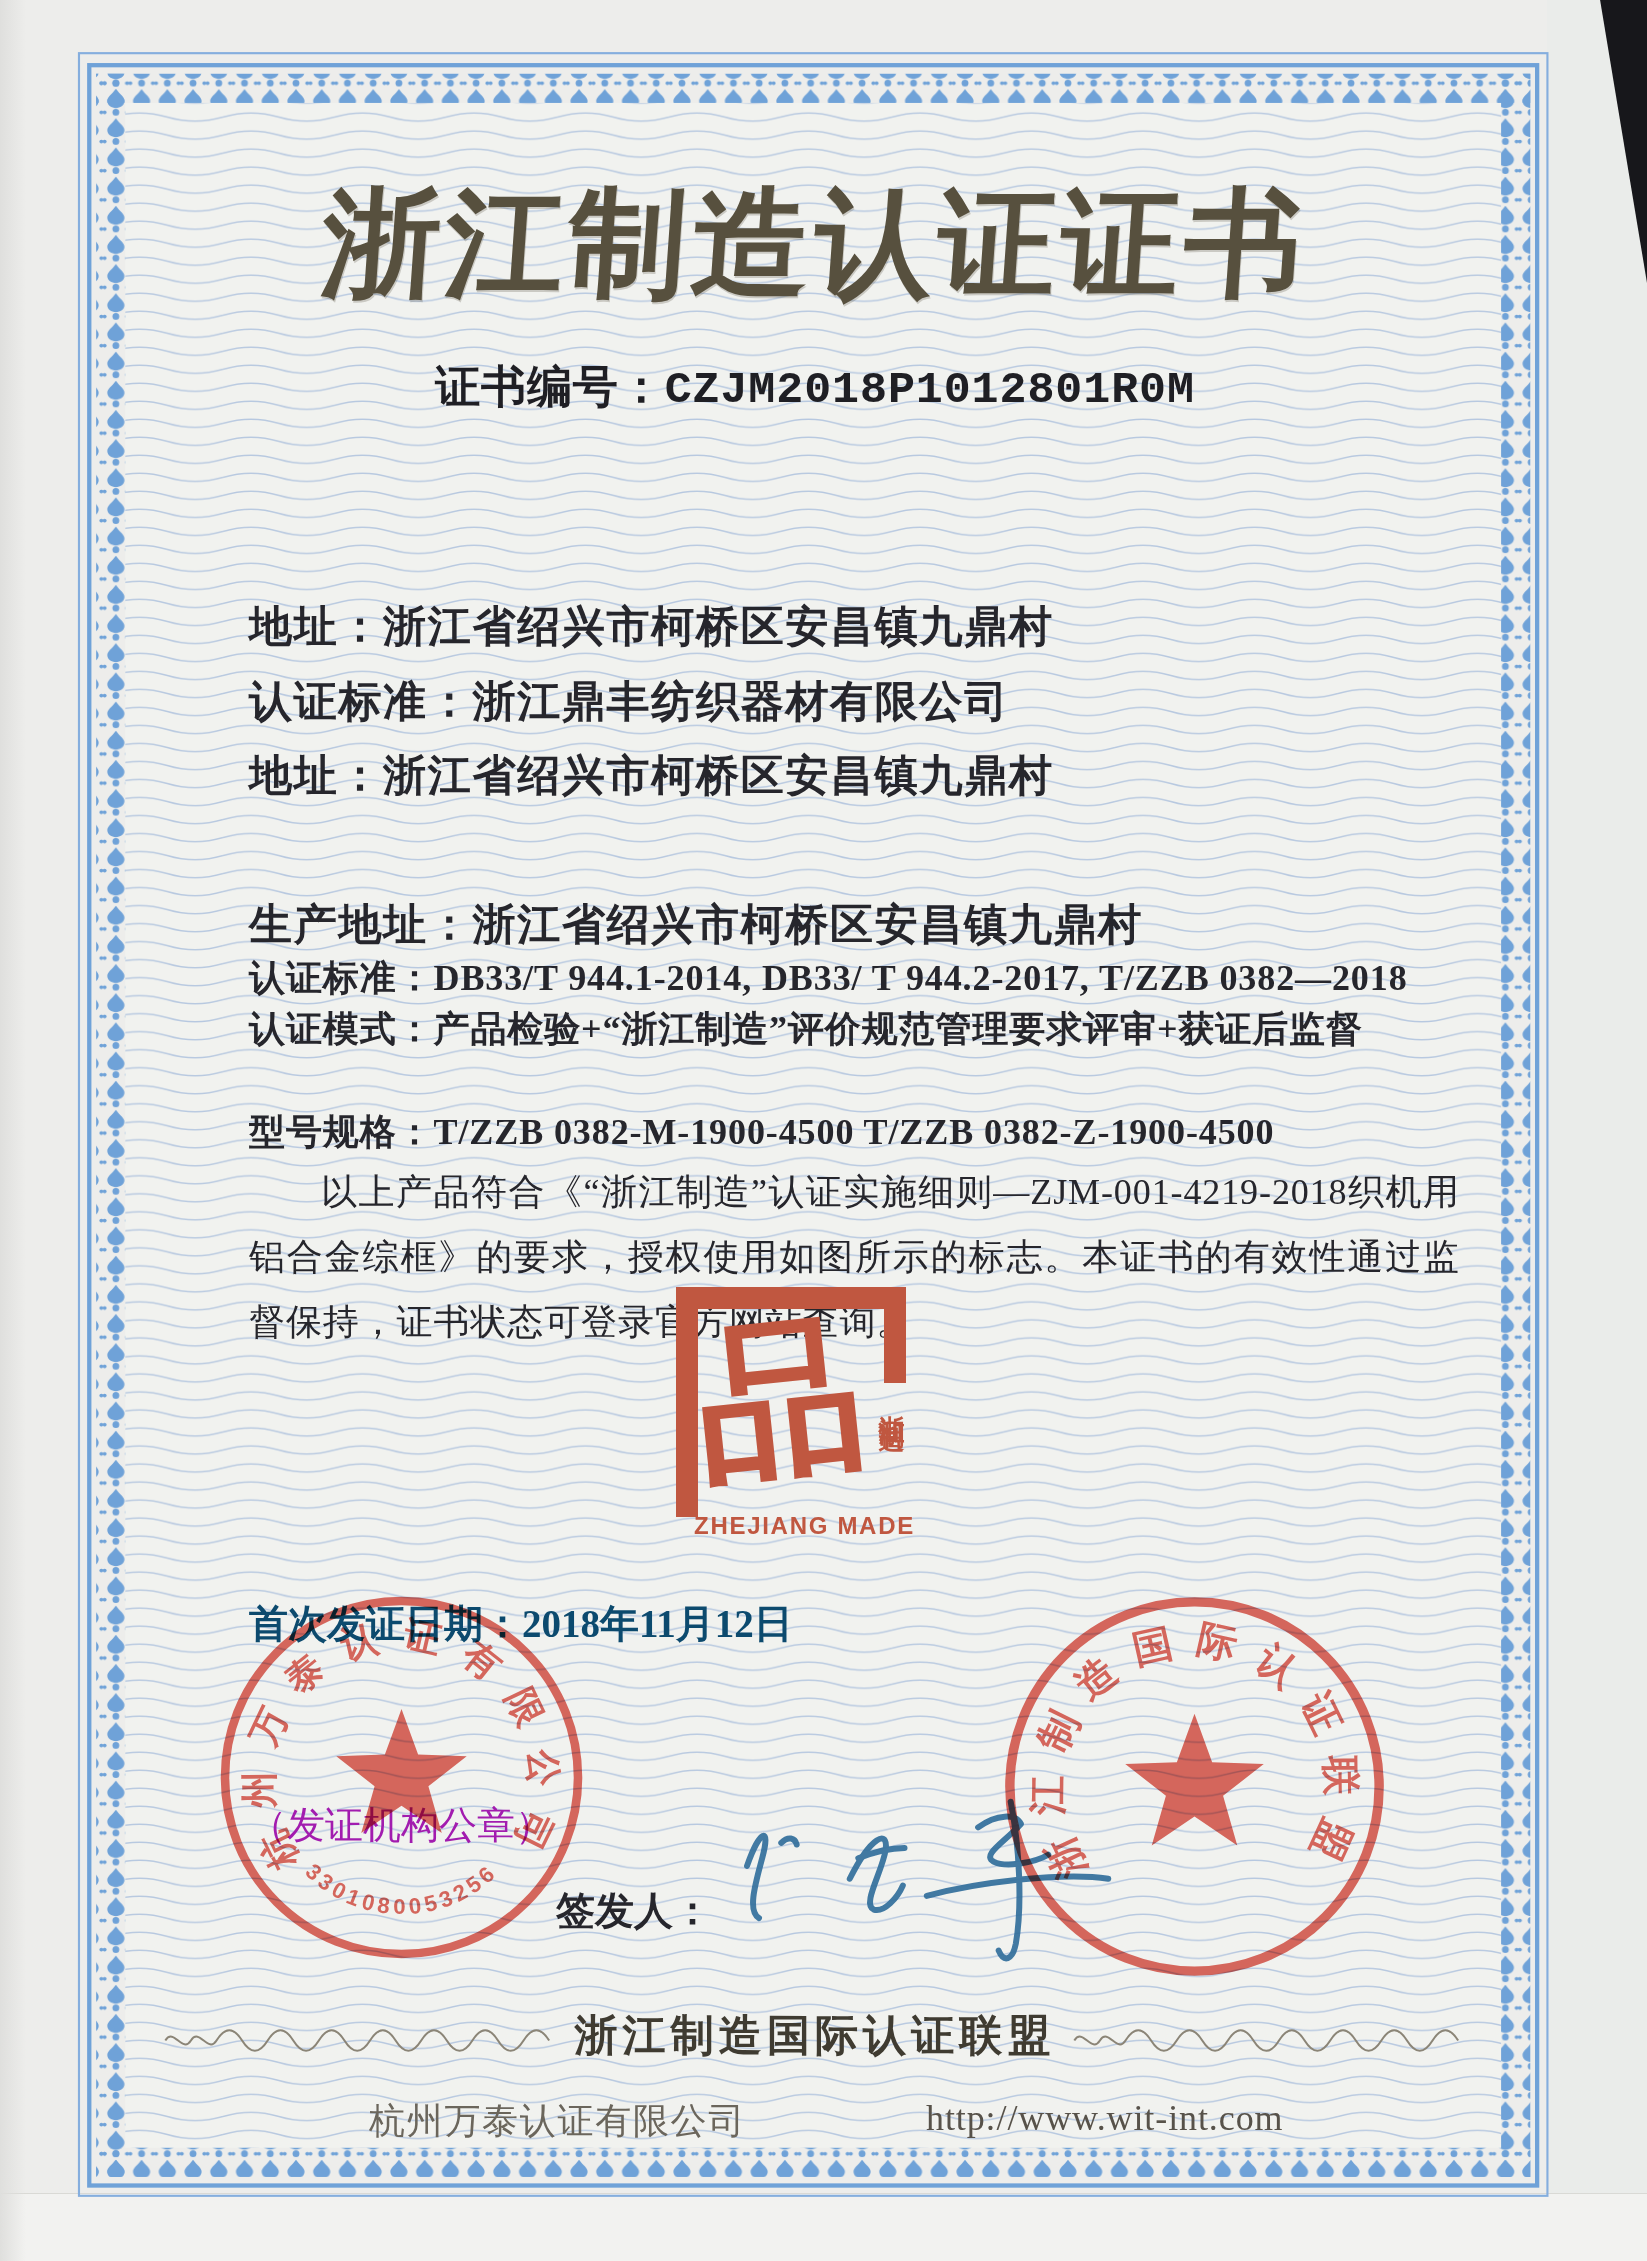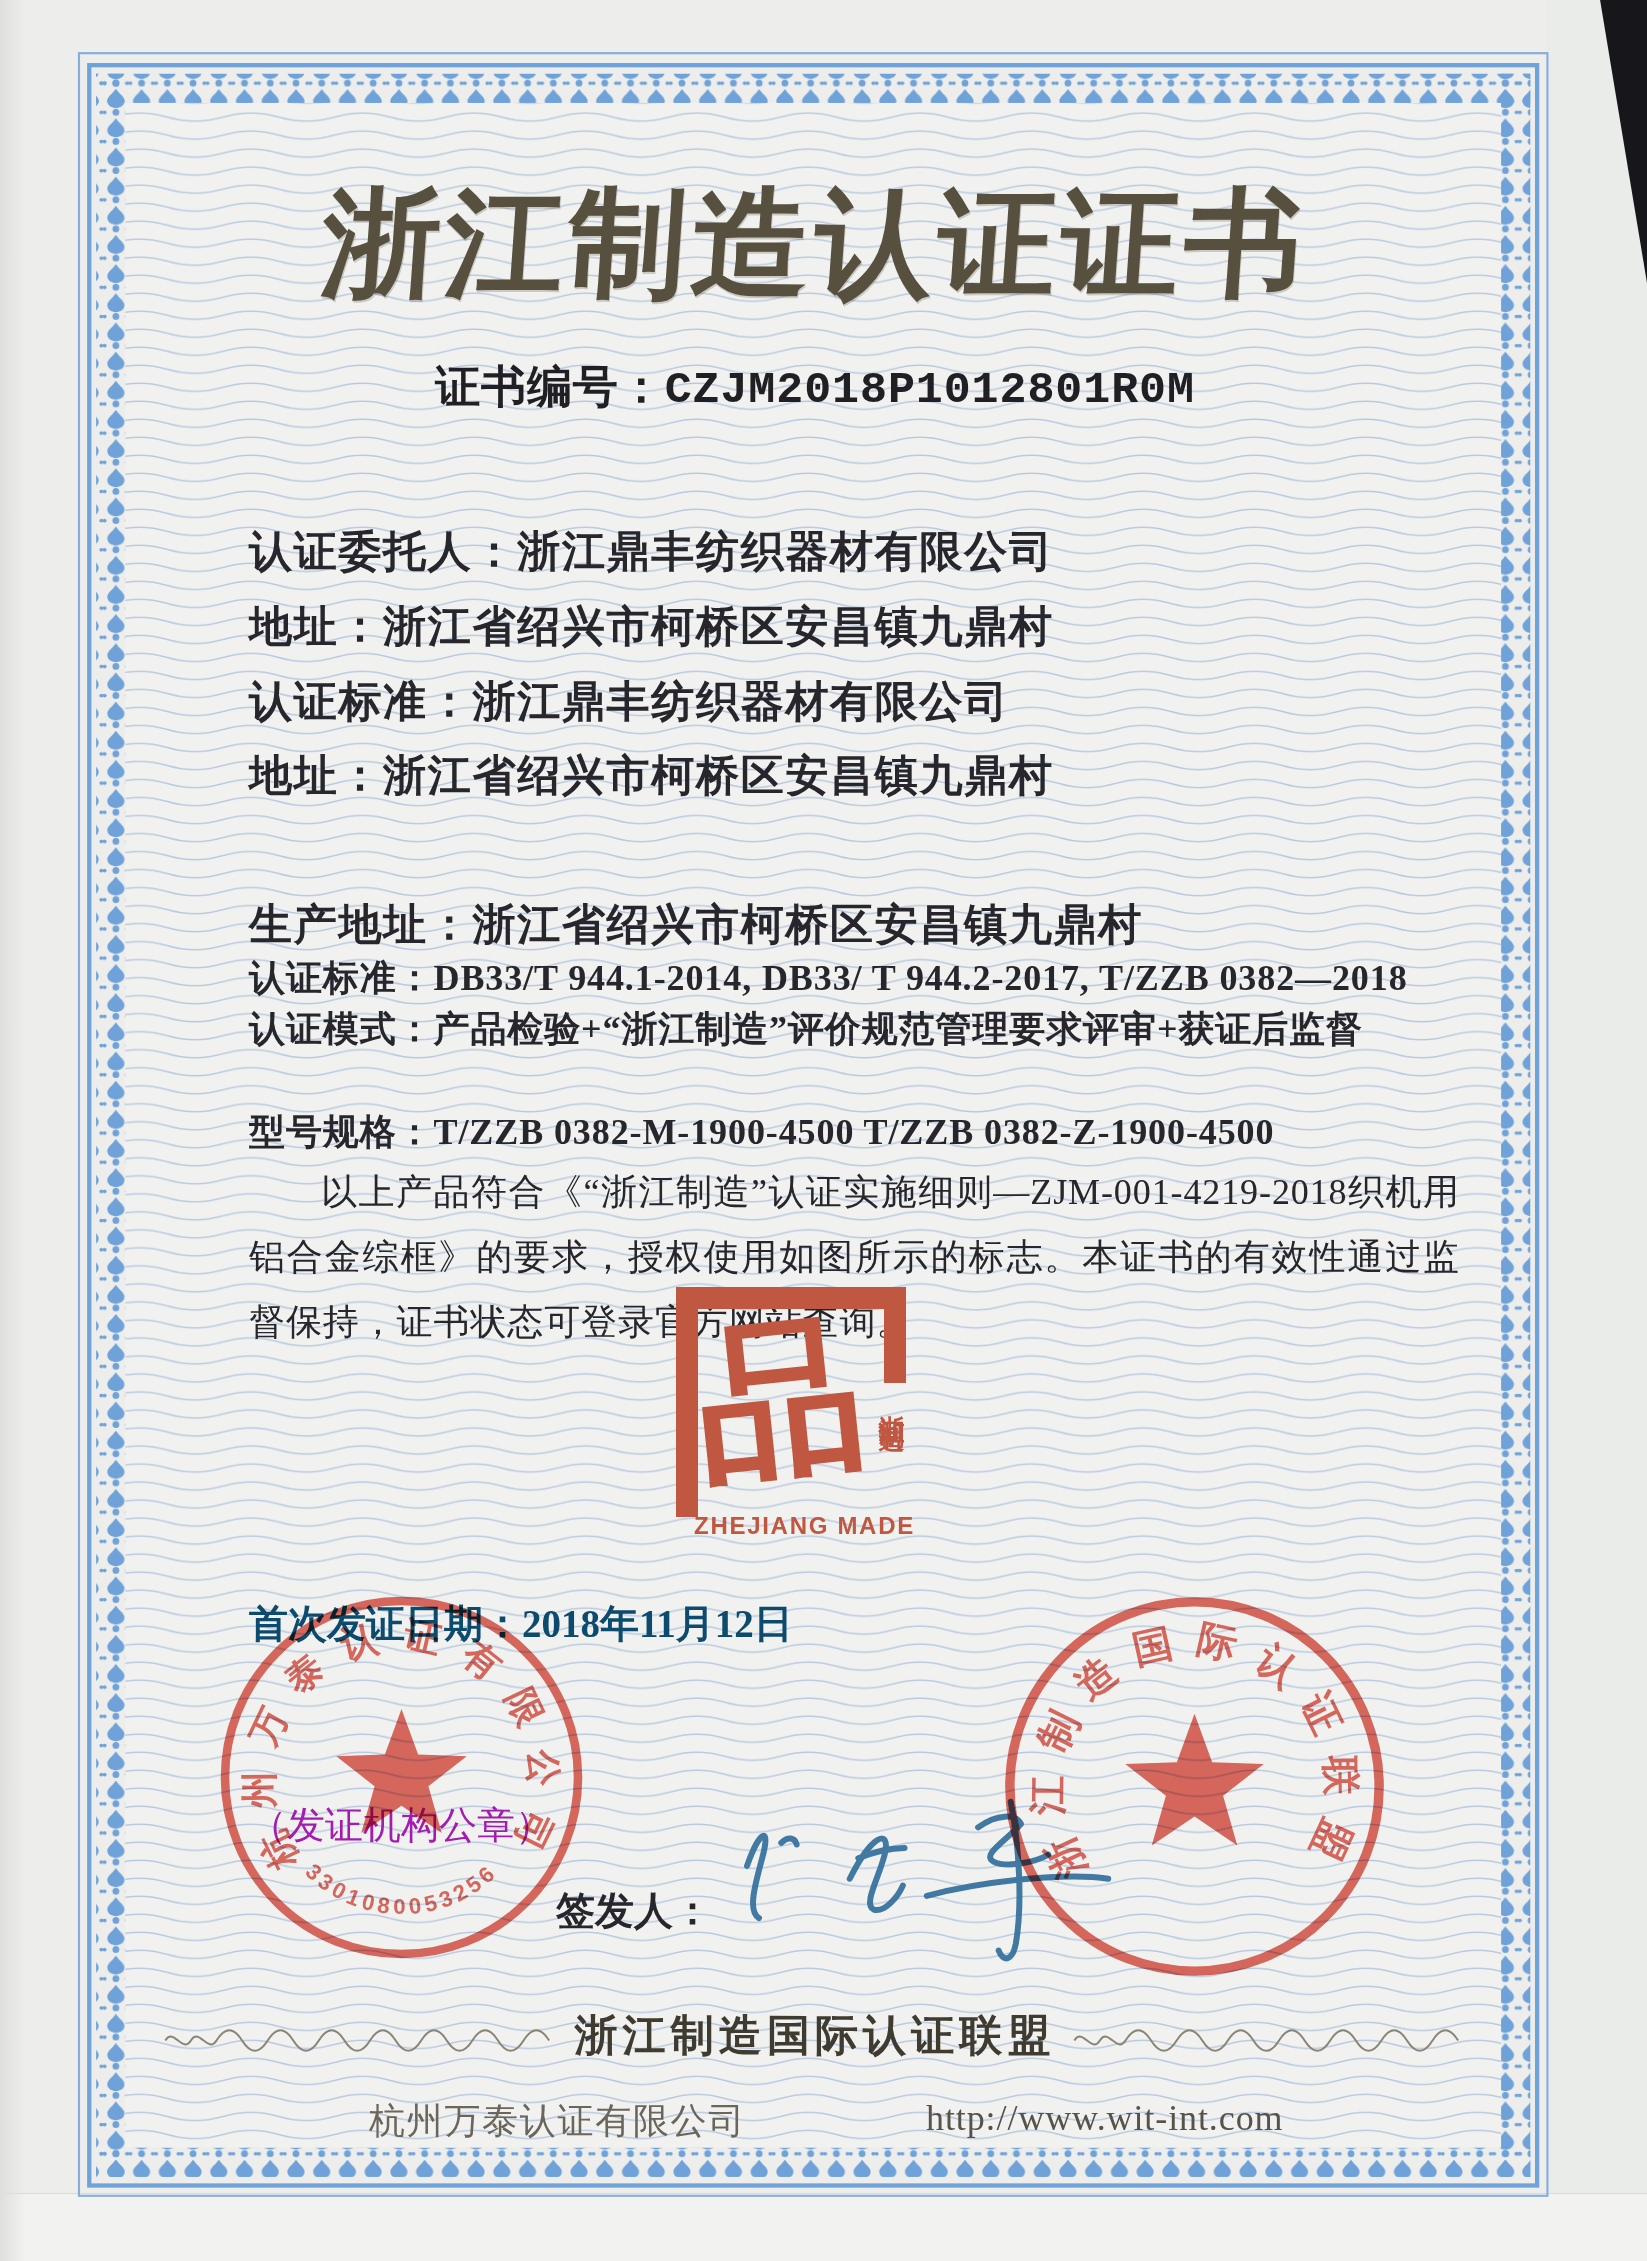--- a/index.html
+++ b/index.html
@@ -110,21 +110,20 @@
     <rect x="1750" y="86" width="34" height="2452" fill="url(#floral)"></rect>
   </svg>
 
   <div class="scan-corner"></div>
 
   <div class="abs title">浙江制造认证证书</div>
   <div class="abs cert-no">
     <span>证书编号：</span><span>CZJM2018P1012801R0M</span>
   </div>
 
-  <div class="abs line info-line" style="top:523px"><span>认证委托人：</span><span>浙江鼎丰纺织器材有限公司</span></div>
   <div class="abs line info-line" style="top:598px"><span>地址：</span><span>浙江省绍兴市柯桥区安昌镇九鼎村</span></div>
   <div class="abs line info-line" style="top:673px"><span>认证标准：</span><span>浙江鼎丰纺织器材有限公司</span></div>
   <div class="abs line info-line" style="top:747px"><span>地址：</span><span>浙江省绍兴市柯桥区安昌镇九鼎村</span></div>
   <div class="abs line info-line" style="top:896px"><span>生产地址：</span><span>浙江省绍兴市柯桥区安昌镇九鼎村</span></div>
 
   <div class="abs line spec-line" style="top:954px"><span>认证标准：</span><span>DB33/T 944.1-2014, DB33/ T 944.2-2017, T/ZZB 0382—2018</span></div>
   <div class="abs line spec-line" style="top:1005px"><span>认证模式：</span><span>产品检验+“浙江制造”评价规范管理要求评审+获证后监督</span></div>
   <div class="abs line spec-line" style="top:1108px"><span>型号规格：</span><span>T/ZZB 0382-M-1900-4500 T/ZZB 0382-Z-1900-4500</span></div>
 
   <div class="abs paragraph">以上产品符合《“浙江制造”认证实施细则—ZJM-001-4219-2018织机用铝合金综框》的要求，授权使用如图所示的标志。本证书的有效性通过监督保持，证书状态可登录官方网站查询。</div>

